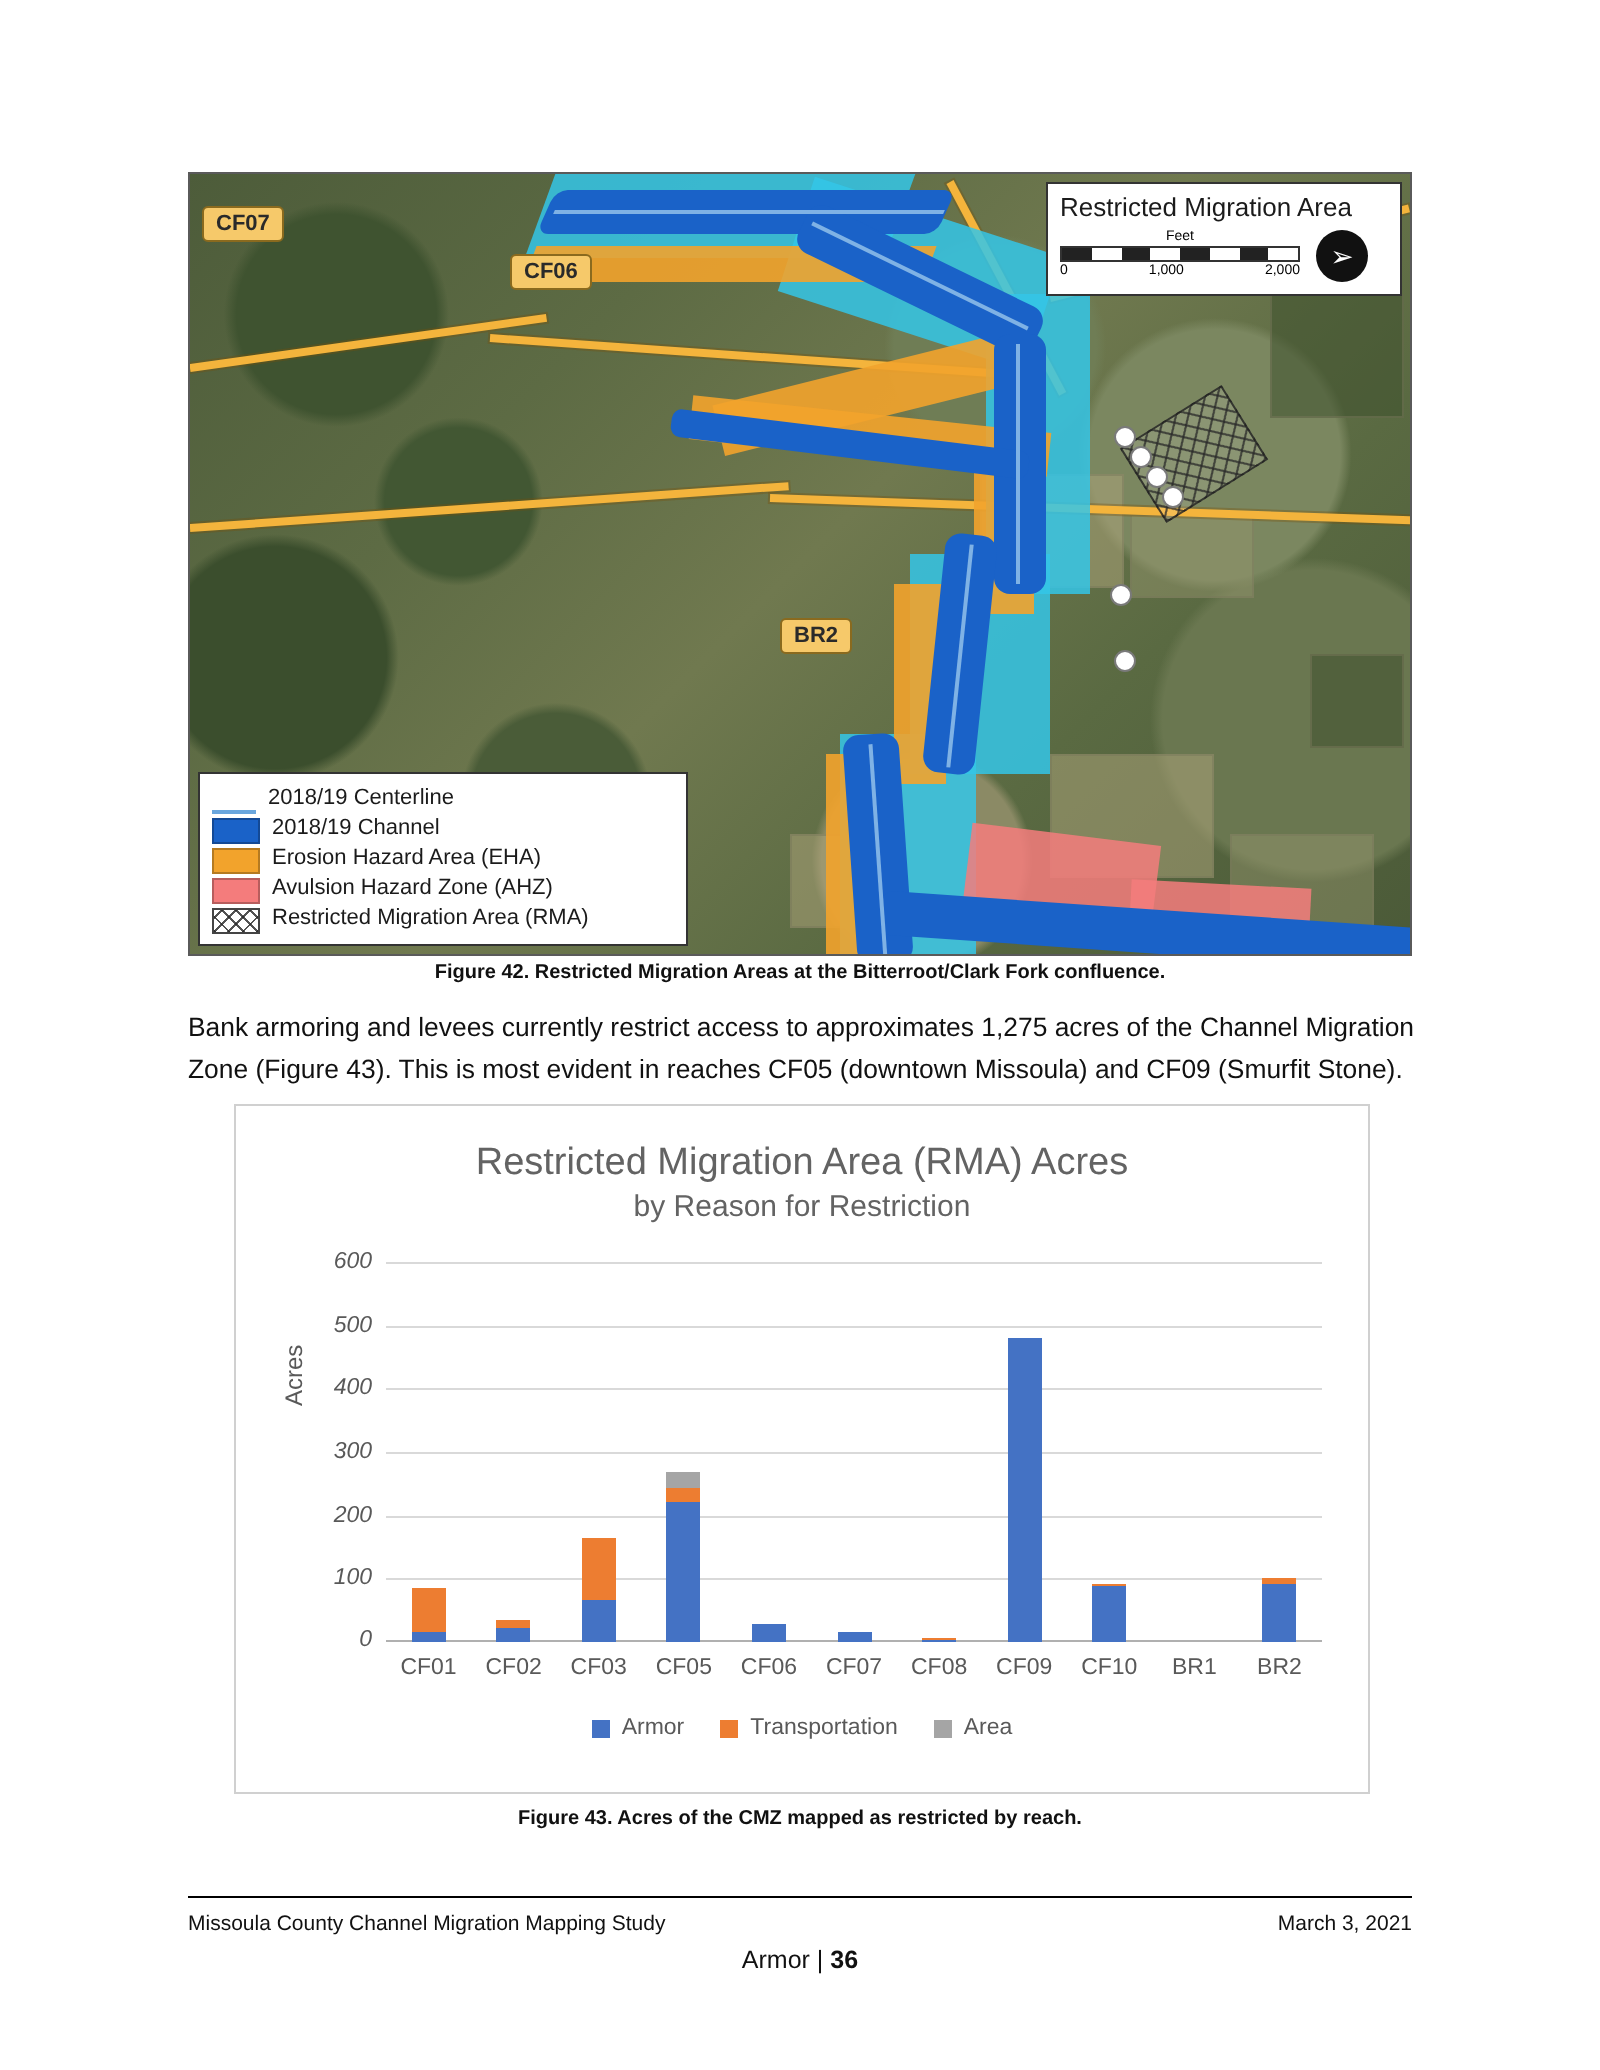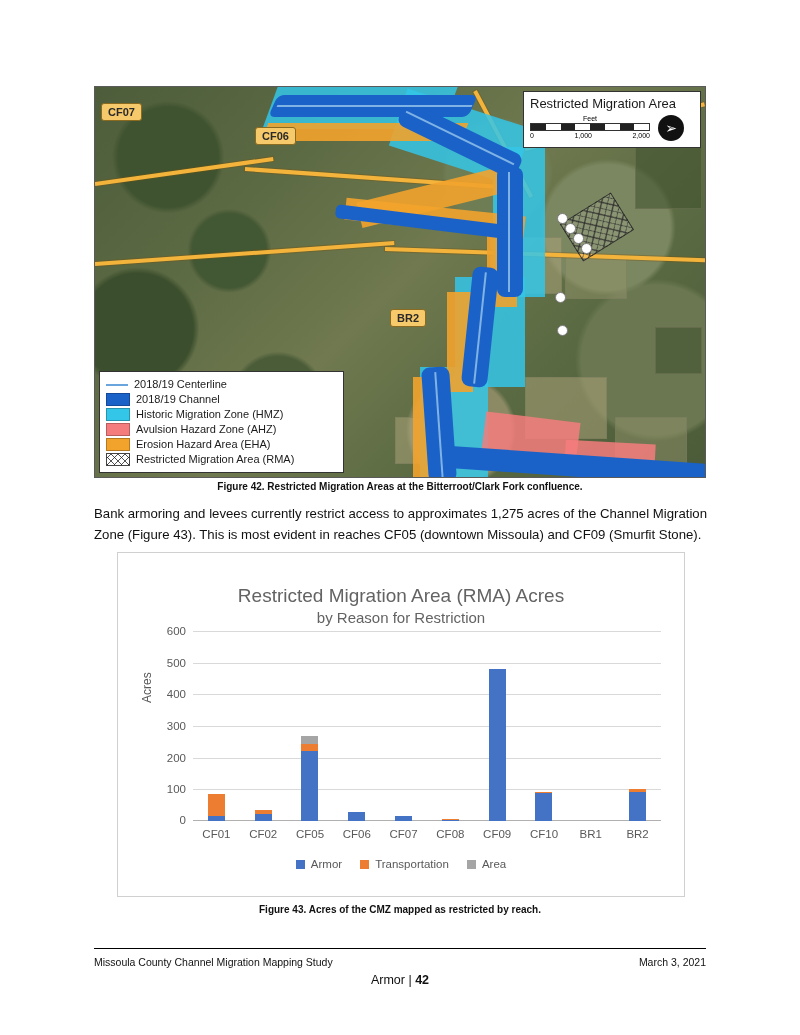--- a/index.html
+++ b/index.html
@@ -174,21 +174,21 @@
     left: 4px;
     bottom: 4px;
     width: 245px;
     background: #ffffff;
     border: 1px solid #333;
     padding: 5px 6px;
     box-sizing: border-box;
   }
   .leg-row {
     display: flex;
-    align-items: center;
+    align-items: flex-end;
     gap: 6px;
     font-size: 11px;
     line-height: 15px;
     color: #1b1b1b;
   }
   .leg-swatch {
     width: 22px;
     height: 11px;
     flex: 0 0 auto;
     border: 1px solid rgba(0,0,0,0.25);
@@ -235,21 +235,21 @@
     width: 568px;
     height: 345px;
     border: 1px solid #d0d0d0;
     background: #ffffff;
     box-sizing: border-box;
   }
   .chart-title {
     text-align: center;
     font-size: 19px;
     color: #636363;
-    margin-top: 32px;
+    margin-top: 18px;
     font-family: "Liberation Sans", sans-serif;
   }
   .chart-subtitle {
     text-align: center;
     font-size: 15px;
     color: #636363;
     margin-top: 2px;
   }
   .plot-area {
     position: absolute;
@@ -273,20 +273,21 @@
     background: #b0b0b0;
   }
   .ytick {
     position: absolute;
     right: 100%;
     margin-right: 7px;
     transform: translateY(-50%);
     font-size: 11.5px;
     color: #595959;
     white-space: nowrap;
+    font-style: italic;
   }
   .ylabel {
     position: absolute;
     left: 22px;
     top: 150px;
     font-size: 12px;
     color: #595959;
     transform: rotate(-90deg);
     transform-origin: left top;
     white-space: nowrap;
@@ -465,32 +466,28 @@
     <div class="map-legend">
       <div class="leg-row">
         <span class="leg-swatch line"></span>
         <span>2018/19 Centerline</span>
       </div>
       <div class="leg-row">
         <span class="leg-swatch" style="background:#1a62c8;"></span>
         <span>2018/19 Channel</span>
       </div>
       <div class="leg-row">
-        <span class="leg-swatch" style="background:#34c6e8;"></span>
-        <span>Historic Migration Zone (HMZ)</span>
+        <span class="leg-swatch" style="background:#f2a32c;"></span>
+        <span>Erosion Hazard Area (EHA)</span>
       </div>
       <div class="leg-row">
         <span class="leg-swatch" style="background:#f47c7c;"></span>
         <span>Avulsion Hazard Zone (AHZ)</span>
       </div>
       <div class="leg-row">
-        <span class="leg-swatch" style="background:#f2a32c;"></span>
-        <span>Erosion Hazard Area (EHA)</span>
-      </div>
-      <div class="leg-row">
         <span class="leg-swatch hatch"></span>
         <span>Restricted Migration Area (RMA)</span>
       </div>
     </div>
   </div>
 
   <div class="fig-caption" style="top:481px;">Figure 42. Restricted Migration Areas at the Bitterroot/Clark Fork confluence.</div>
 
   <div class="body-text">Bank armoring and levees currently restrict access to approximates 1,275 acres of the Channel Migration Zone (Figure 43). This is most evident in reaches CF05 (downtown Missoula) and CF09 (Smurfit Stone).</div>
 
@@ -535,20 +532,27 @@
         </div>
 
         <div class="bar-slot">
           <div class="bar-stack">
             <div class="seg-armor" style="height:6.97px;"></div>
             <div class="seg-transportation" style="height:4.43px;"></div>
           </div>
           <span class="xtick">CF02</span>
         </div>
 
+        <div class="bar-slot">
+          <div class="bar-stack">
+            <div class="seg-armor" style="height:20.6px;"></div>
+            <div class="seg-transportation" style="height:31.6px;"></div>
+          </div>
+          <span class="xtick">CF03</span>
+        </div>
 
 
         <div class="bar-slot">
           <div class="bar-stack">
             <div class="seg-armor" style="height:69.6px;"></div>
             <div class="seg-transportation" style="height:7.9px;"></div>
             <div class="seg-levee" style="height:7.6px;"></div>
           </div>
           <span class="xtick">CF05</span>
         </div>
@@ -619,15 +623,15 @@
         <span>Area</span>
       </div>
     </div>
   </div>
 
   <div class="fig-caption" style="top:904px;">Figure 43. Acres of the CMZ mapped as restricted by reach.</div>
 
   <div class="footer-rule"></div>
   <div class="footer-left">Missoula County Channel Migration Mapping Study</div>
   <div class="footer-right">March 3, 2021</div>
-  <div class="footer-center"><span>Armor | </span><b>42</b></div>
+  <div class="footer-center"><span>Armor | </span><b>36</b></div>
 
 </div>
 
 </body></html>

